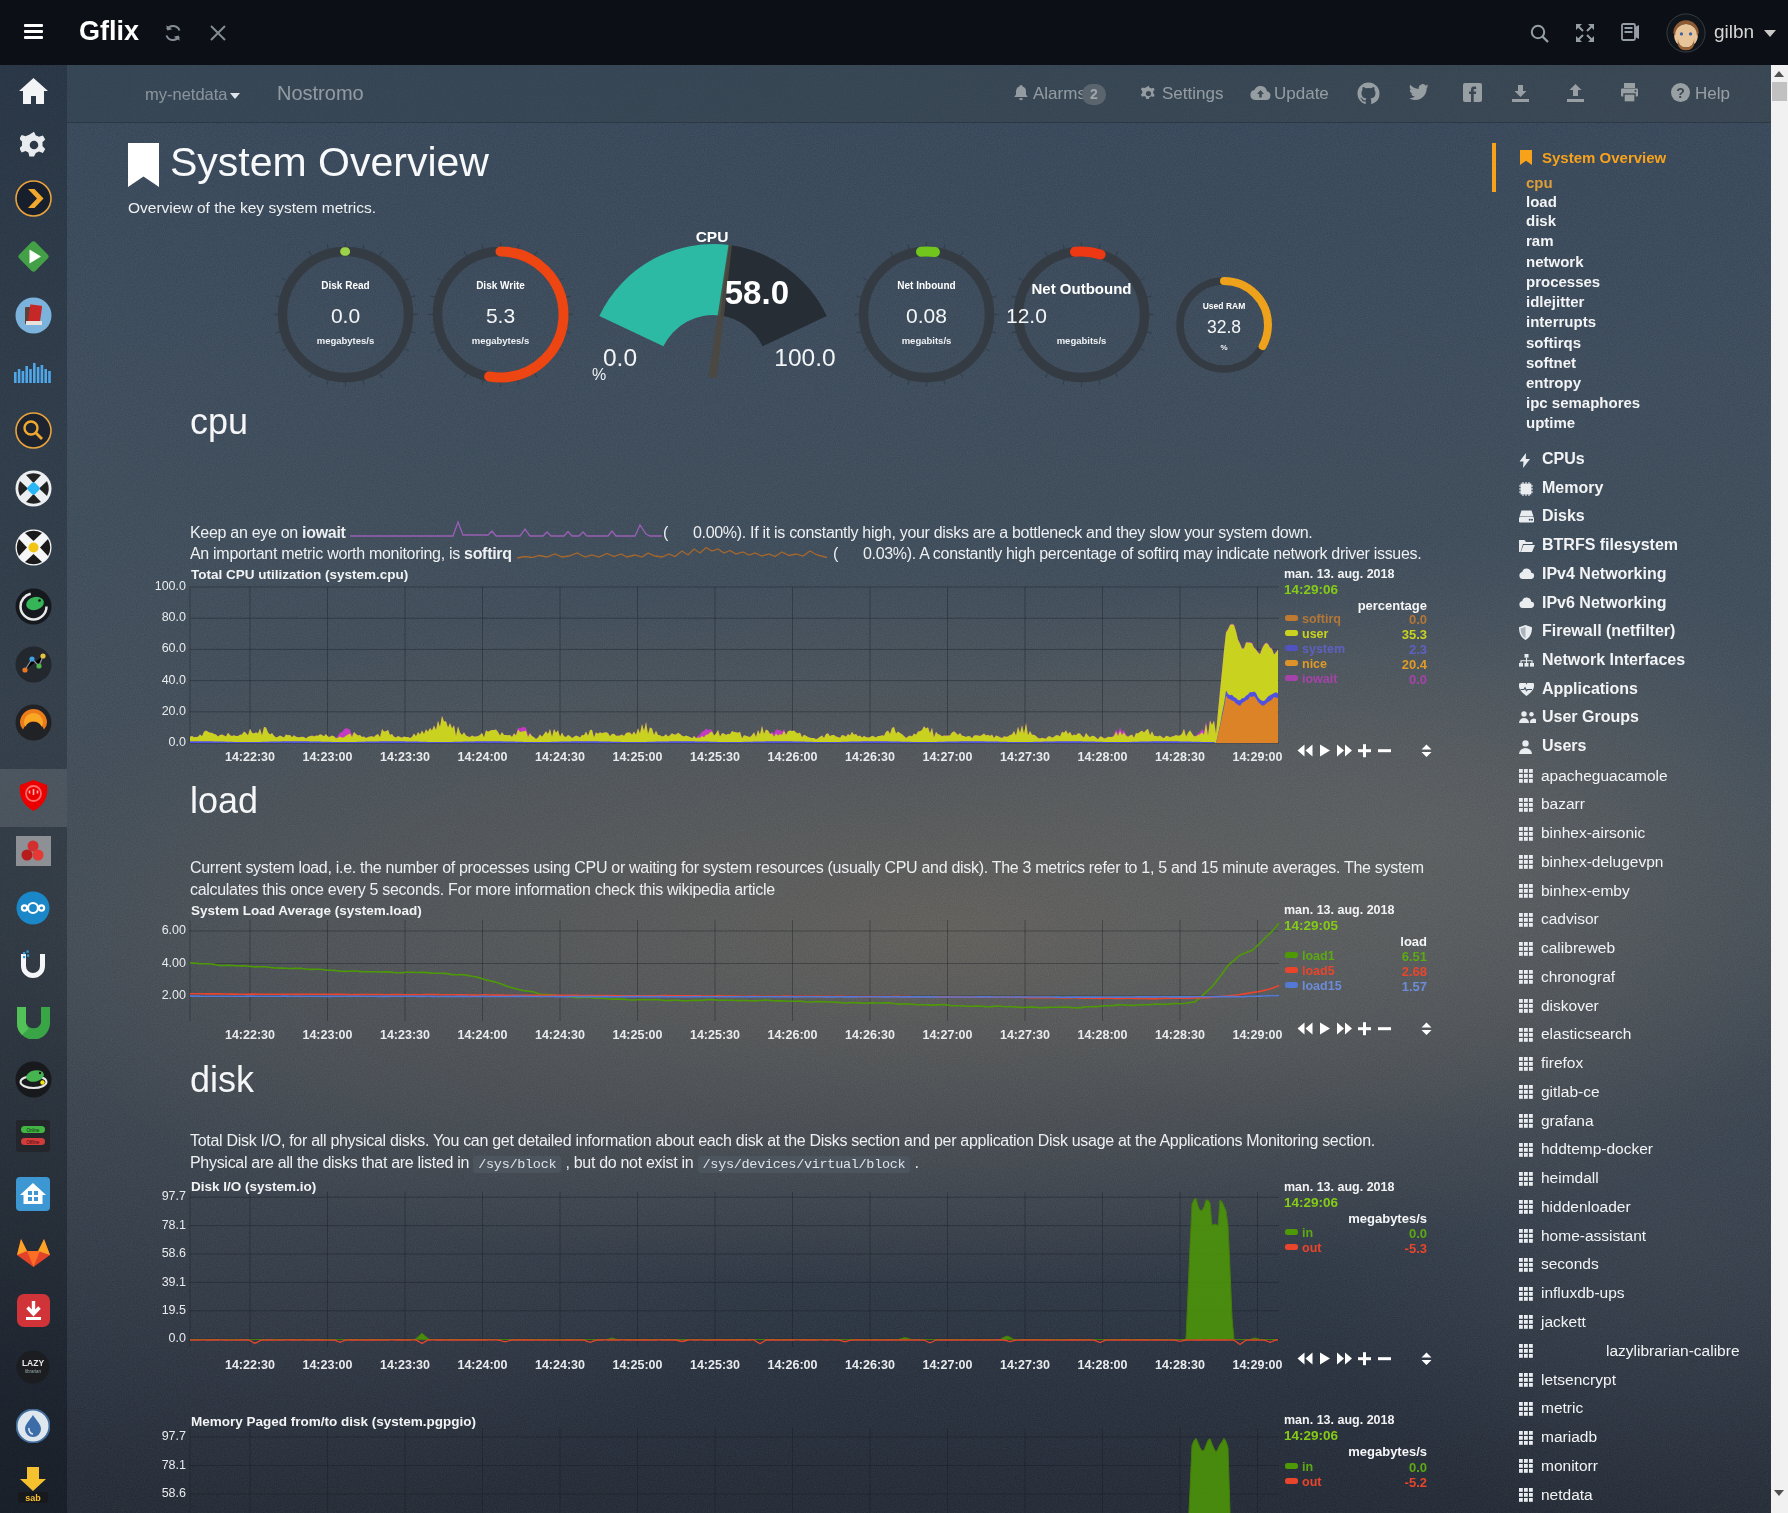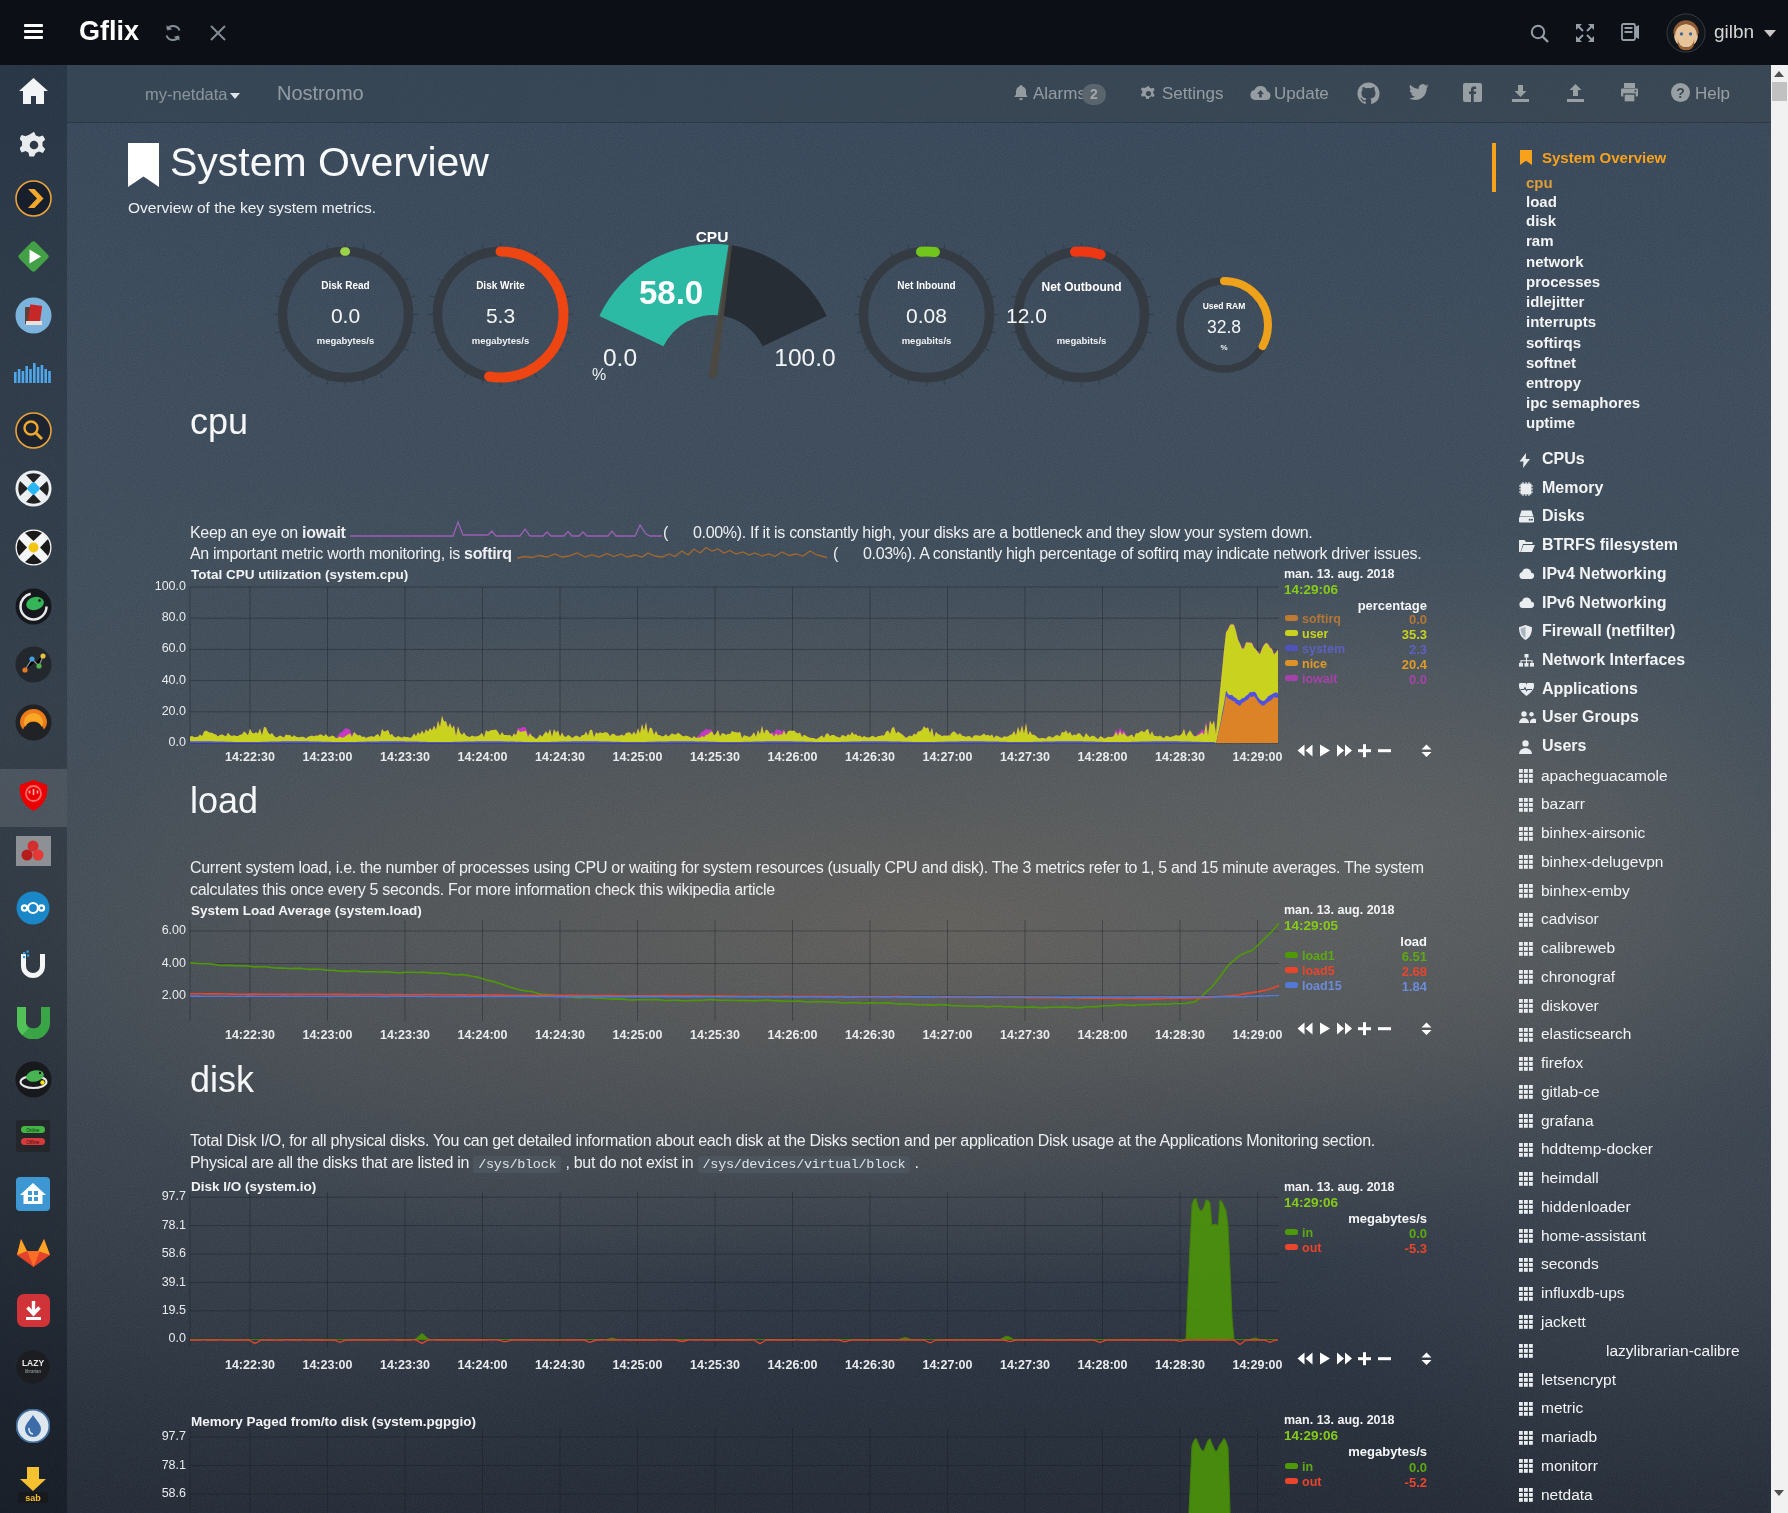--- a/index.html
+++ b/index.html
@@ -181,21 +181,21 @@
 <div style="position:absolute;left:425px;top:335px;width:151px;text-align:center;color:#eef1f3;font-size:9.5px;font-weight:700">megabytes/s</div>
 
 <svg style="position:absolute;left:560px;top:225px" width="310" height="170" viewBox="0 0 310 170">
 <g transform="translate(-560,-225)">
 <path d="M599.3,315.9 A126,126 0 0 1 729.4,245.1 L720.2,315.5 A55,55 0 0 0 663.4,346.3 Z" fill="#2dbaa4"></path>
 <path d="M729.4,245.1 A126,126 0 0 1 826.7,315.9 L762.6,346.3 A55,55 0 0 0 720.2,315.5 Z" fill="#262d35"></path>
 <path d="M728.6,244.3 L732.0,245.1 L716.8,378.3 L708.2,377.2 Z" fill="#4d4840" fill-opacity="0.9"></path>
 </g>
 </svg>
 <div style="position:absolute;left:637px;top:228px;width:150px;text-align:center;color:#fff;font-size:15.5px;font-weight:700">CPU</div>
-<div style="position:absolute;left:639px;top:274px;width:150px;text-align:left;color:#fff;font-size:33px;font-weight:700">58.0</div>
+<div style="position:absolute;left:639px;top:274px;width:150px;text-align:right;color:#fff;font-size:33px;font-weight:700">58.0</div>
 <div style="position:absolute;left:585px;top:344px;width:70px;text-align:center;color:#f2f4f6;font-size:24.5px">0.0</div>
 <div style="position:absolute;left:760px;top:344px;width:90px;text-align:center;color:#f2f4f6;font-size:24.5px">100.0</div>
 <div style="position:absolute;left:592px;top:366px;color:#eef1f3;font-size:16px">%</div>
 
 <svg style="position:absolute;left:851px;top:239px" width="151" height="151" viewBox="0 0 151 151">
 <g stroke="rgba(0,0,0,0.16)" stroke-width="1.4">
 <path d="M75.5 3 v5 M75.5 148 v-5 M3 75.5 h5 M148 75.5 h-5 M39 12.3 l2.5 4.3 M112 12.3 l-2.5 4.3 M39 138.7 l2.5-4.3 M112 138.7 l-2.5-4.3 M12.3 39 l4.3 2.5 M12.3 112 l4.3-2.5 M138.7 39 l-4.3 2.5 M138.7 112 l-4.3-2.5 M57 5.5 l1.2 4.7 M94 5.5 l-1.2 4.7 M57 145.5 l1.2-4.7 M94 145.5 l-1.2-4.7 M5.5 57 l4.7 1.2 M5.5 94 l4.7-1.2 M145.5 57 l-4.7 1.2 M145.5 94 l-4.7-1.2"></path>
       </g>
 <circle cx="75.5" cy="75.5" r="63" fill="none" stroke="#343b42" stroke-width="9.5"></circle>
 <circle cx="75.5" cy="75.5" r="63" fill="none" stroke="#71c51c" stroke-width="10" stroke-linecap="round" stroke-dasharray="14 382" transform="rotate(-95 75.5 75.5)"></circle>
@@ -204,21 +204,21 @@
 <div style="position:absolute;left:851px;top:304px;width:151px;text-align:center;color:#f4f6f7;font-size:21px">0.08</div>
 <div style="position:absolute;left:851px;top:335px;width:151px;text-align:center;color:#eef1f3;font-size:9.5px;font-weight:700">megabits/s</div>
 
 <svg style="position:absolute;left:1006px;top:239px" width="151" height="151" viewBox="0 0 151 151">
 <g stroke="rgba(0,0,0,0.16)" stroke-width="1.4">
 <path d="M75.5 3 v5 M75.5 148 v-5 M3 75.5 h5 M148 75.5 h-5 M39 12.3 l2.5 4.3 M112 12.3 l-2.5 4.3 M39 138.7 l2.5-4.3 M112 138.7 l-2.5-4.3 M12.3 39 l4.3 2.5 M12.3 112 l4.3-2.5 M138.7 39 l-4.3 2.5 M138.7 112 l-4.3-2.5 M57 5.5 l1.2 4.7 M94 5.5 l-1.2 4.7 M57 145.5 l1.2-4.7 M94 145.5 l-1.2-4.7 M5.5 57 l4.7 1.2 M5.5 94 l4.7-1.2 M145.5 57 l-4.7 1.2 M145.5 94 l-4.7-1.2"></path>
       </g>
 <circle cx="75.5" cy="75.5" r="63" fill="none" stroke="#343b42" stroke-width="9.5"></circle>
 <circle cx="75.5" cy="75.5" r="63" fill="none" stroke="#ee3713" stroke-width="10" stroke-linecap="round" stroke-dasharray="26 370" transform="rotate(-96 75.5 75.5)"></circle>
 </svg>
-<div style="position:absolute;left:1006px;top:280px;width:151px;text-align:center;color:#fff;font-size:12px;font-weight:700">Net Outbound</div>
+<div style="position:absolute;left:1006px;top:280px;width:151px;text-align:center;color:#fff;font-size:15px;font-weight:700">Net Outbound</div>
 <div style="position:absolute;left:1006px;top:304px;width:151px;color:#f4f6f7;font-size:21px">12.0</div>
 <div style="position:absolute;left:1006px;top:335px;width:151px;text-align:center;color:#eef1f3;font-size:9.5px;font-weight:700">megabits/s</div>
 
 <svg style="position:absolute;left:1172px;top:273px" width="104" height="104" viewBox="0 0 104 104">
 <circle cx="52" cy="52" r="44" fill="none" stroke="#343b42" stroke-width="7.5"></circle>
 <circle cx="52" cy="52" r="44" fill="none" stroke="#eea11b" stroke-width="8" stroke-linecap="round" stroke-dasharray="91 186" transform="rotate(-90 52 52)"></circle>
 </svg>
 <div style="position:absolute;left:1172px;top:301px;width:104px;text-align:center;color:#fff;font-size:8.5px;font-weight:700">Used RAM</div>
 <div style="position:absolute;left:1172px;top:317px;width:104px;text-align:center;color:#f4f6f7;font-size:17.5px">32.8</div>
 <div style="position:absolute;left:1172px;top:343px;width:104px;text-align:center;color:#eef1f3;font-size:8px;font-weight:700">%</div>
@@ -475,21 +475,21 @@
       <path d="M190.0,996.1 L193.0,996.1 L196.0,996.1 L199.0,996.1 L202.0,996.2 L205.0,996.2 L208.0,996.2 L211.0,996.2 L214.0,996.2 L217.0,996.2 L220.0,996.2 L223.0,996.2 L226.0,996.2 L229.0,996.2 L232.0,996.2 L235.0,996.2 L238.0,996.2 L241.0,996.2 L244.0,996.2 L247.0,996.1 L250.0,996.1 L253.0,996.1 L256.0,996.2 L259.0,996.2 L262.0,996.2 L265.0,996.2 L268.0,996.2 L271.0,996.2 L274.0,996.2 L277.0,996.2 L280.0,996.2 L283.0,996.1 L286.0,996.1 L289.0,996.2 L292.0,996.2 L295.0,996.2 L298.0,996.2 L301.0,996.2 L304.0,996.2 L307.0,996.2 L310.0,996.2 L313.0,996.3 L316.0,996.3 L319.0,996.3 L322.0,996.3 L325.0,996.3 L328.0,996.4 L331.0,996.4 L334.0,996.3 L337.0,996.3 L340.0,996.3 L343.0,996.3 L346.0,996.3 L349.0,996.3 L352.0,996.3 L355.0,996.3 L358.0,996.3 L361.0,996.3 L364.0,996.3 L367.0,996.3 L370.0,996.3 L373.0,996.3 L376.0,996.3 L379.0,996.4 L382.0,996.4 L385.0,996.4 L388.0,996.4 L391.0,996.3 L394.0,996.3 L397.0,996.3 L400.0,996.3 L403.0,996.3 L406.0,996.3 L409.0,996.3 L412.0,996.3 L415.0,996.3 L418.0,996.4 L421.0,996.4 L424.0,996.4 L427.0,996.3 L430.0,996.3 L433.0,996.4 L436.0,996.5 L439.0,996.5 L442.0,996.5 L445.0,996.5 L448.0,996.4 L451.0,996.5 L454.0,996.5 L457.0,996.4 L460.0,996.4 L463.0,996.4 L466.0,996.4 L469.0,996.5 L472.0,996.5 L475.0,996.5 L478.0,996.5 L481.0,996.4 L484.0,996.4 L487.0,996.5 L490.0,996.5 L493.0,996.5 L496.0,996.5 L499.0,996.5 L502.0,996.5 L505.0,996.5 L508.0,996.5 L511.0,996.5 L514.0,996.4 L517.0,996.4 L520.0,996.4 L523.0,996.4 L526.0,996.5 L529.0,996.5 L532.0,996.5 L535.0,996.5 L538.0,996.5 L541.0,996.5 L544.0,996.5 L547.0,996.5 L550.0,996.5 L553.0,996.5 L556.0,996.6 L559.0,996.6 L562.0,996.7 L565.0,996.6 L568.0,996.6 L571.0,996.5 L574.0,996.5 L577.0,996.6 L580.0,996.6 L583.0,996.6 L586.0,996.6 L589.0,996.6 L592.0,996.6 L595.0,996.6 L598.0,996.7 L601.0,996.6 L604.0,996.6 L607.0,996.6 L610.0,996.6 L613.0,996.7 L616.0,996.7 L619.0,996.7 L622.0,996.6 L625.0,996.6 L628.0,996.6 L631.0,996.6 L634.0,996.6 L637.0,996.6 L640.0,996.5 L643.0,996.6 L646.0,996.6 L649.0,996.6 L652.0,996.7 L655.0,996.6 L658.0,996.6 L661.0,996.6 L664.0,996.6 L667.0,996.7 L670.0,996.7 L673.0,996.7 L676.0,996.7 L679.0,996.7 L682.0,996.7 L685.0,996.7 L688.0,996.7 L691.0,996.7 L694.0,996.6 L697.0,996.6 L700.0,996.7 L703.0,996.7 L706.0,996.8 L709.0,996.8 L712.0,996.7 L715.0,996.7 L718.0,996.7 L721.0,996.8 L724.0,996.8 L727.0,996.8 L730.0,996.7 L733.0,996.8 L736.0,996.8 L739.0,996.8 L742.0,996.8 L745.0,996.7 L748.0,996.7 L751.0,996.6 L754.0,996.7 L757.0,996.7 L760.0,996.7 L763.0,996.7 L766.0,996.7 L769.0,996.7 L772.0,996.8 L775.0,996.8 L778.0,996.8 L781.0,996.8 L784.0,996.7 L787.0,996.7 L790.0,996.8 L793.0,996.8 L796.0,996.9 L799.0,996.8 L802.0,996.8 L805.0,996.8 L808.0,996.8 L811.0,996.8 L814.0,996.8 L817.0,996.8 L820.0,996.8 L823.0,996.8 L826.0,996.9 L829.0,996.9 L832.0,996.9 L835.0,996.9 L838.0,996.8 L841.0,996.8 L844.0,996.9 L847.0,996.9 L850.0,996.9 L853.0,996.9 L856.0,996.9 L859.0,996.8 L862.0,996.8 L865.0,996.8 L868.0,996.8 L871.0,996.8 L874.0,996.8 L877.0,996.8 L880.0,996.8 L883.0,996.9 L886.0,996.9 L889.0,996.9 L892.0,996.8 L895.0,996.8 L898.0,996.9 L901.0,996.9 L904.0,996.9 L907.0,996.9 L910.0,996.9 L913.0,996.9 L916.0,996.9 L919.0,996.9 L922.0,996.9 L925.0,996.9 L928.0,996.8 L931.0,996.9 L934.0,996.9 L937.0,997.0 L940.0,997.0 L943.0,997.0 L946.0,997.0 L949.0,997.0 L952.0,997.0 L955.0,997.0 L958.0,997.0 L961.0,997.0 L964.0,997.0 L967.0,997.0 L970.0,997.0 L973.0,997.0 L976.0,997.0 L979.0,996.9 L982.0,996.9 L985.0,996.9 L988.0,996.9 L991.0,996.9 L994.0,997.0 L997.0,997.0 L1000.0,997.0 L1003.0,997.0 L1006.0,997.0 L1009.0,997.0 L1012.0,997.0 L1015.0,997.0 L1018.0,996.9 L1021.0,997.0 L1024.0,997.0 L1027.0,997.0 L1030.0,997.0 L1033.0,997.0 L1036.0,997.0 L1039.0,997.0 L1042.0,997.0 L1045.0,997.0 L1048.0,997.0 L1051.0,997.0 L1054.0,997.0 L1057.0,997.1 L1060.0,997.1 L1063.0,997.2 L1066.0,997.1 L1069.0,997.1 L1072.0,997.1 L1075.0,997.1 L1078.0,997.1 L1081.0,997.1 L1084.0,997.1 L1087.0,997.1 L1090.0,997.1 L1093.0,997.1 L1096.0,997.1 L1099.0,997.1 L1102.0,997.0 L1105.0,997.0 L1108.0,997.0 L1111.0,997.0 L1114.0,997.0 L1117.0,997.1 L1120.0,997.1 L1123.0,997.0 L1126.0,997.0 L1129.0,997.0 L1132.0,997.0 L1135.0,997.0 L1138.0,996.9 L1141.0,996.9 L1144.0,996.9 L1147.0,996.9 L1150.0,996.9 L1153.0,996.9 L1156.0,996.9 L1159.0,996.8 L1162.0,996.8 L1165.0,996.8 L1168.0,996.8 L1171.0,996.9 L1174.0,996.9 L1177.0,996.9 L1180.0,996.9 L1183.0,996.9 L1186.0,996.9 L1189.0,996.9 L1192.0,996.8 L1195.0,996.7 L1198.0,996.7 L1201.0,996.8 L1204.0,996.8 L1207.0,996.8 L1210.0,996.7 L1213.0,996.7 L1216.0,996.6 L1219.0,996.6 L1222.0,996.6 L1225.0,996.6 L1228.0,996.6 L1231.0,996.6 L1234.0,996.6 L1237.0,996.6 L1240.0,996.7 L1243.0,996.6 L1246.0,996.4 L1249.0,996.3 L1252.0,996.2 L1255.0,996.2 L1258.0,996.1 L1261.0,996.1 L1264.0,996.0 L1267.0,995.9 L1270.0,995.8 L1273.0,995.7 L1276.0,995.7 L1279.0,995.6" fill="none" stroke="#5479d4" stroke-width="1.6"></path>
 </svg>
 <div class="ylab" style="left:142px;top:923px">6.00</div>
 <div class="ylab" style="left:142px;top:955.5px">4.00</div>
 <div class="ylab" style="left:142px;top:988px">2.00</div>
 <div class="leg" style="left:1285px;top:949px;color:#5da913"><span class="sw" style="background:#4e9a06"></span>load1</div>
     <div class="legv" style="left:1347px;top:949px;color:#5da913">6.51</div>
 <div class="leg" style="left:1285px;top:964px;color:#e9452c"><span class="sw" style="background:#e9452c"></span>load5</div>
     <div class="legv" style="left:1347px;top:964px;color:#e9452c">2.68</div>
 <div class="leg" style="left:1285px;top:979px;color:#6b8cd8"><span class="sw" style="background:#5479d4"></span>load15</div>
-    <div class="legv" style="left:1347px;top:979px;color:#6b8cd8">1.84</div>
+    <div class="legv" style="left:1347px;top:979px;color:#6b8cd8">1.57</div>
 <div class="xlab" style="left:215.0px;top:1028px">14:22:30</div>
     <div class="xlab" style="left:292.5px;top:1028px">14:23:00</div>
     <div class="xlab" style="left:370.0px;top:1028px">14:23:30</div>
     <div class="xlab" style="left:447.5px;top:1028px">14:24:00</div>
     <div class="xlab" style="left:525.0px;top:1028px">14:24:30</div>
     <div class="xlab" style="left:602.5px;top:1028px">14:25:00</div>
     <div class="xlab" style="left:680.0px;top:1028px">14:25:30</div>
     <div class="xlab" style="left:757.5px;top:1028px">14:26:00</div>
     <div class="xlab" style="left:835.0px;top:1028px">14:26:30</div>
     <div class="xlab" style="left:912.5px;top:1028px">14:27:00</div>

